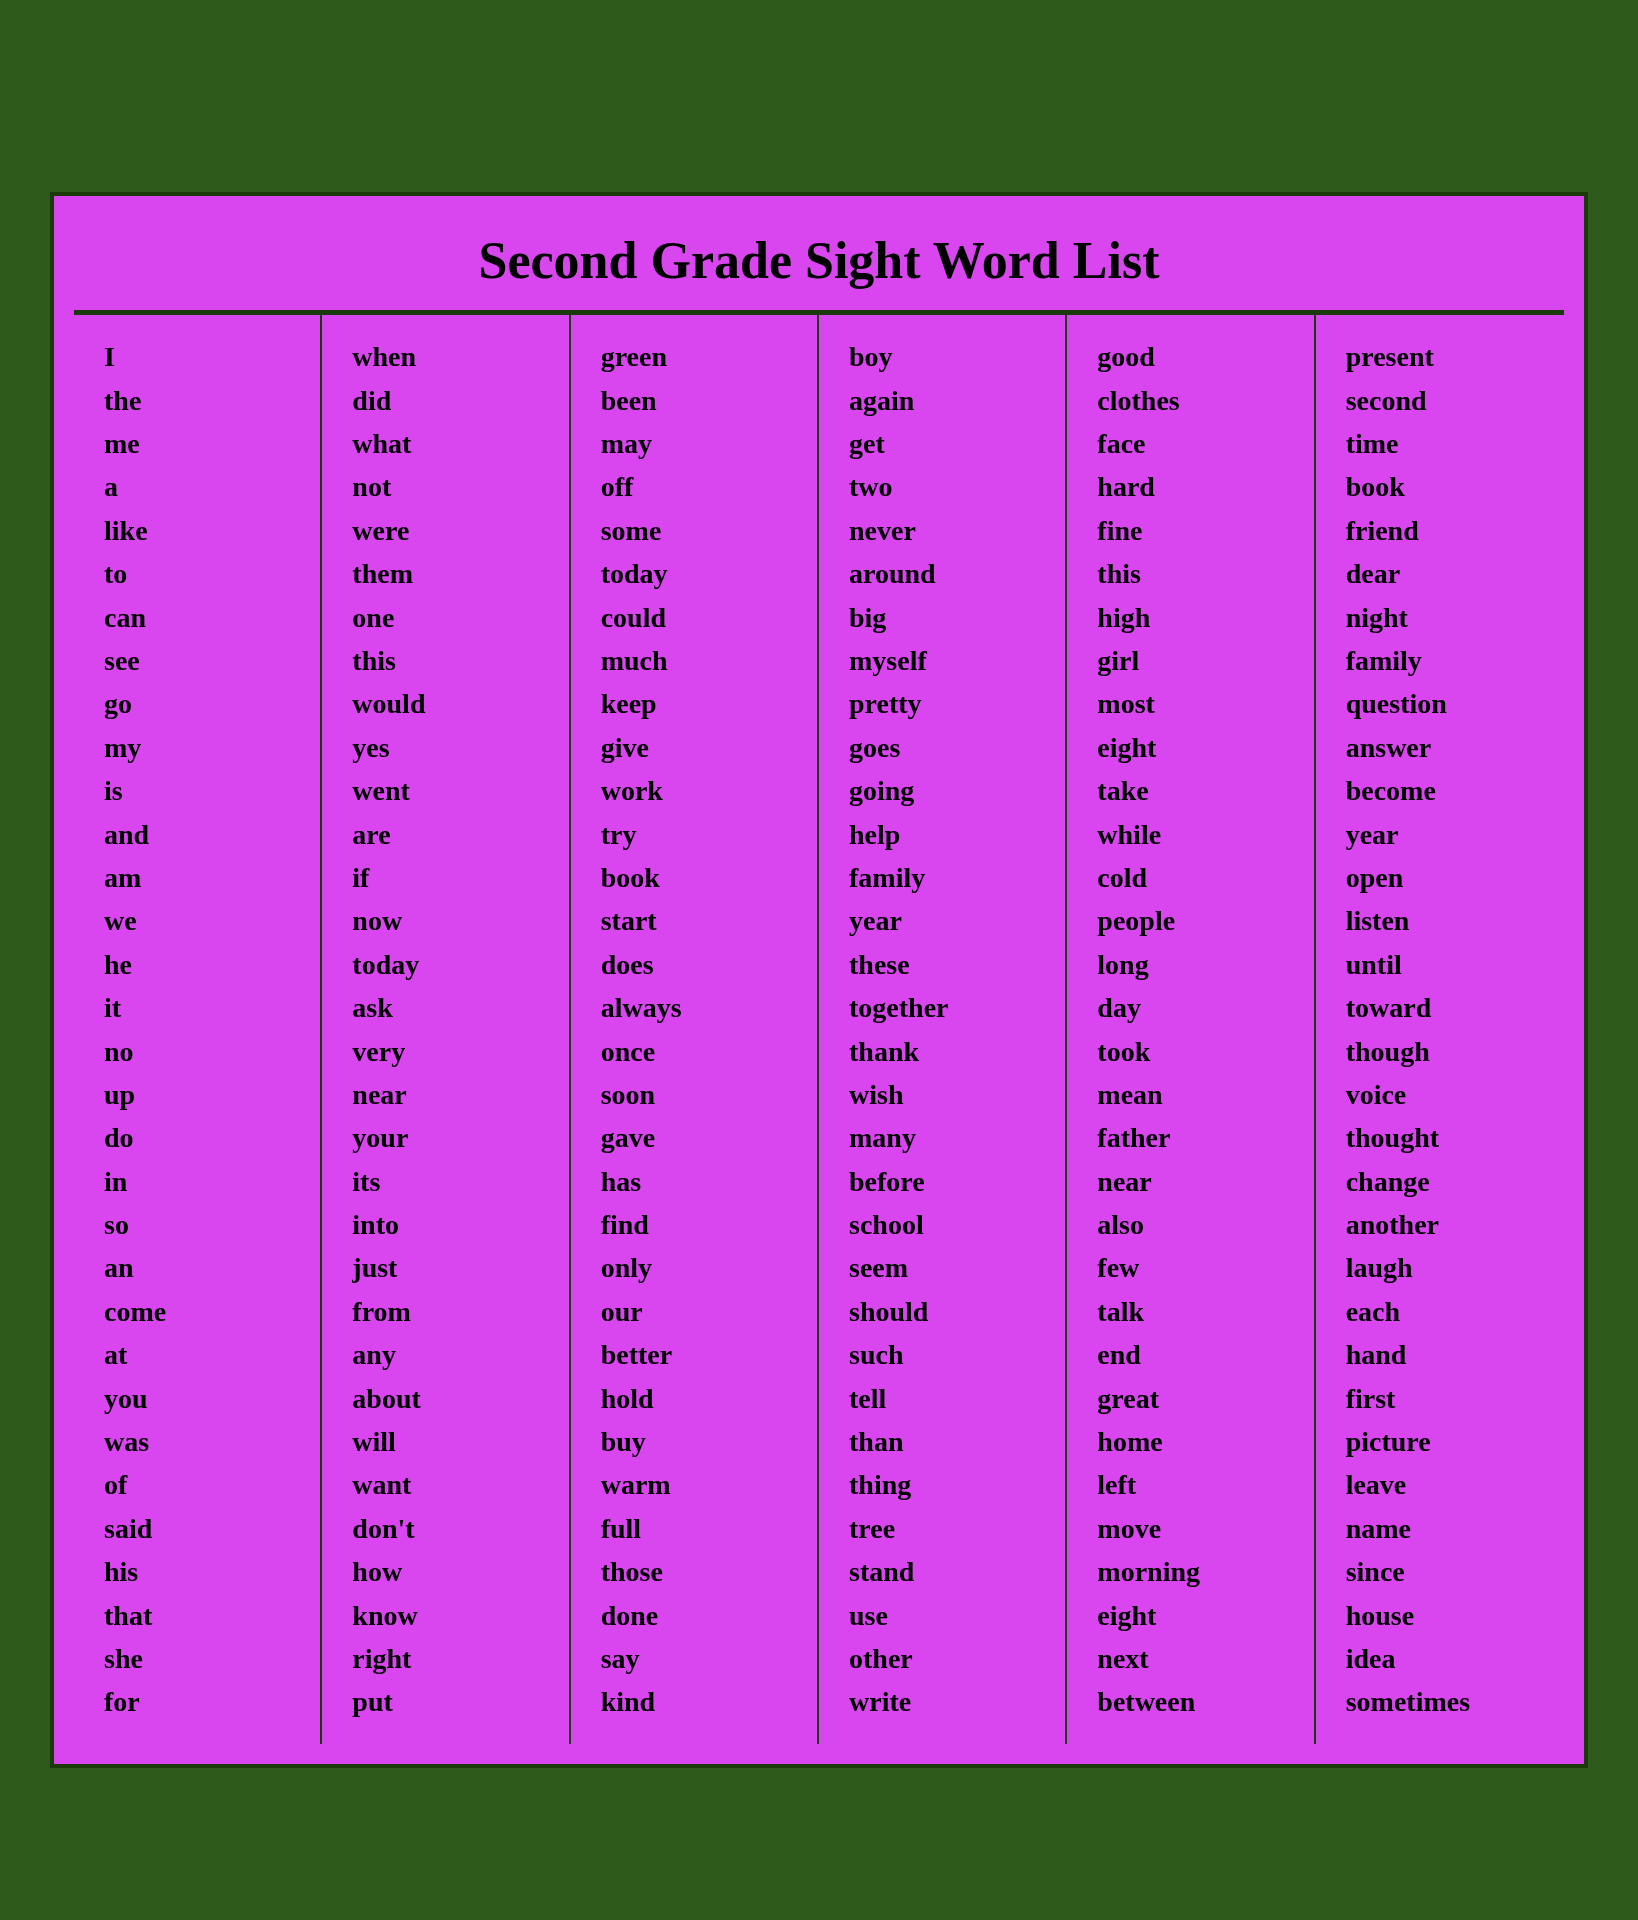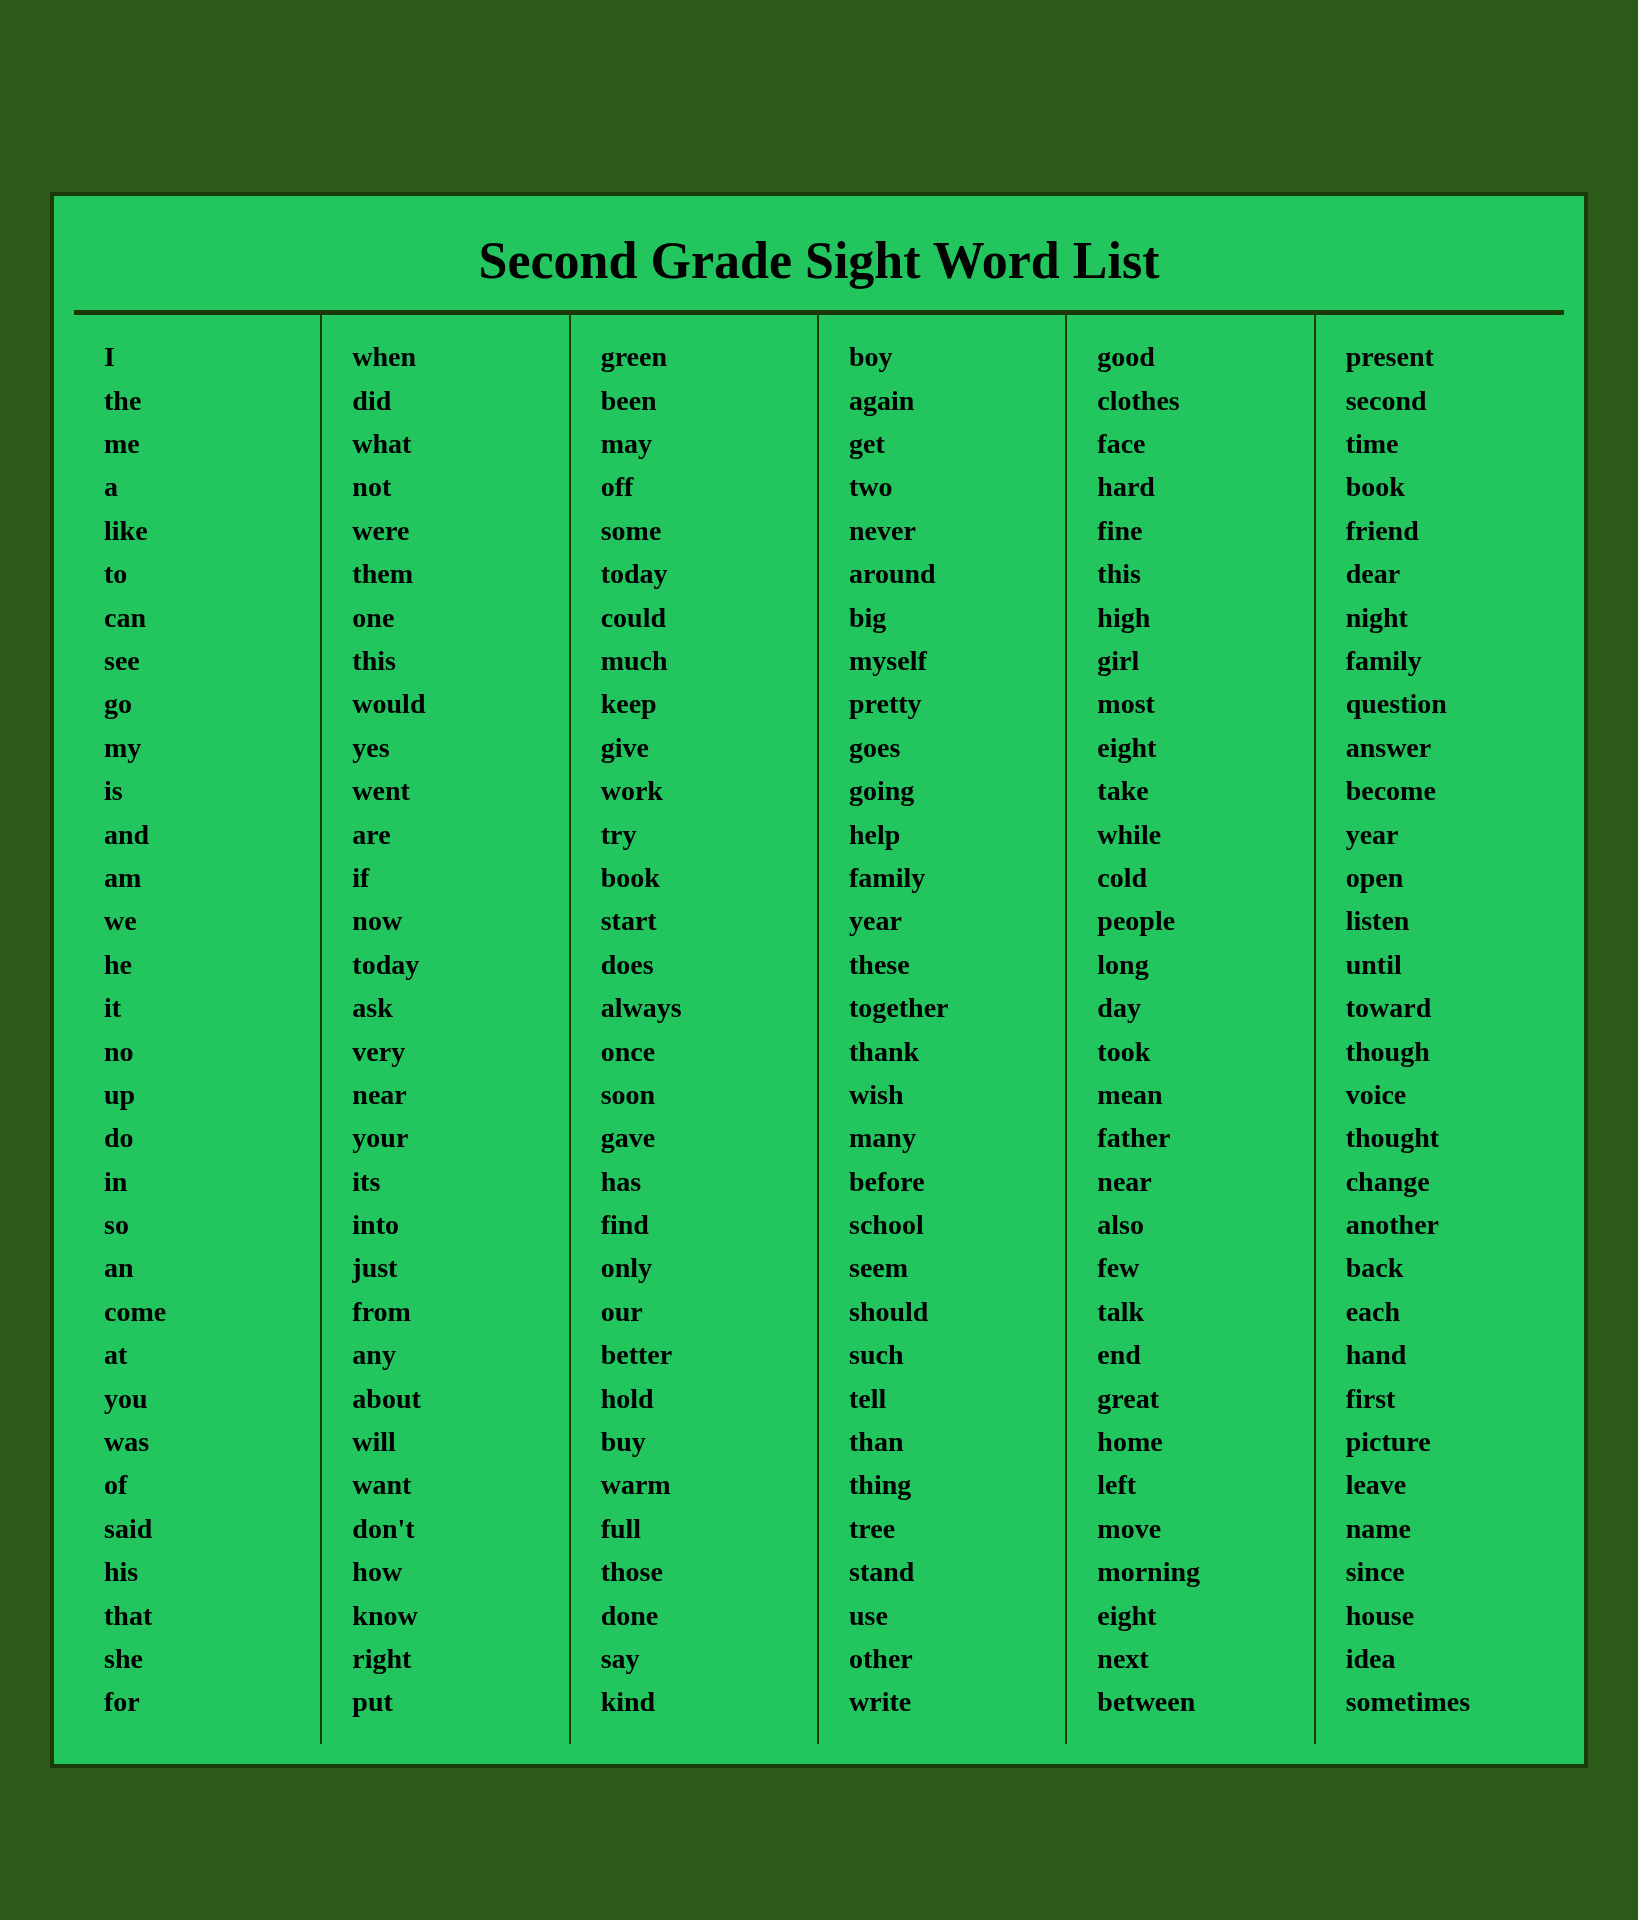--- a/index.html
+++ b/index.html
@@ -22,21 +22,21 @@
       background-color: #2d5a1b;
       width: 1638px;
       min-height: 1920px;
       display: flex;
       justify-content: center;
       align-items: center;
       padding: 30px;
     }
 
     .card {
-      background-color: #22c55e;
+      background-color: #d946ef;
       border: 4px solid #1a3a0a;
       width: 100%;
       max-width: 1560px;
       padding: 20px;
     }
 
     .title-section {
       border-bottom: 3px solid #1a3a0a;
       padding: 15px 10px 20px 10px;
       text-align: center;
@@ -267,21 +267,21 @@
           <span class="word-item">year</span>
           <span class="word-item">open</span>
           <span class="word-item">listen</span>
           <span class="word-item">until</span>
           <span class="word-item">toward</span>
           <span class="word-item">though</span>
           <span class="word-item">voice</span>
           <span class="word-item">thought</span>
           <span class="word-item">change</span>
           <span class="word-item">another</span>
-          <span class="word-item">back</span>
+          <span class="word-item">laugh</span>
           <span class="word-item">each</span>
           <span class="word-item">hand</span>
           <span class="word-item">first</span>
           <span class="word-item">picture</span>
           <span class="word-item">leave</span>
           <span class="word-item">name</span>
           <span class="word-item">since</span>
           <span class="word-item">house</span>
           <span class="word-item">idea</span>
           <span class="word-item">sometimes</span>

